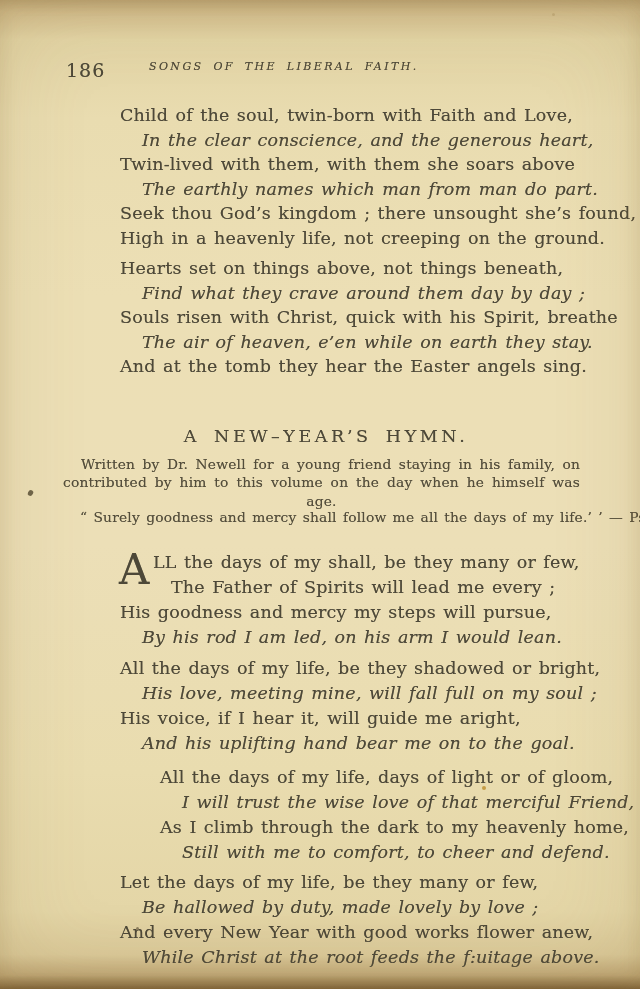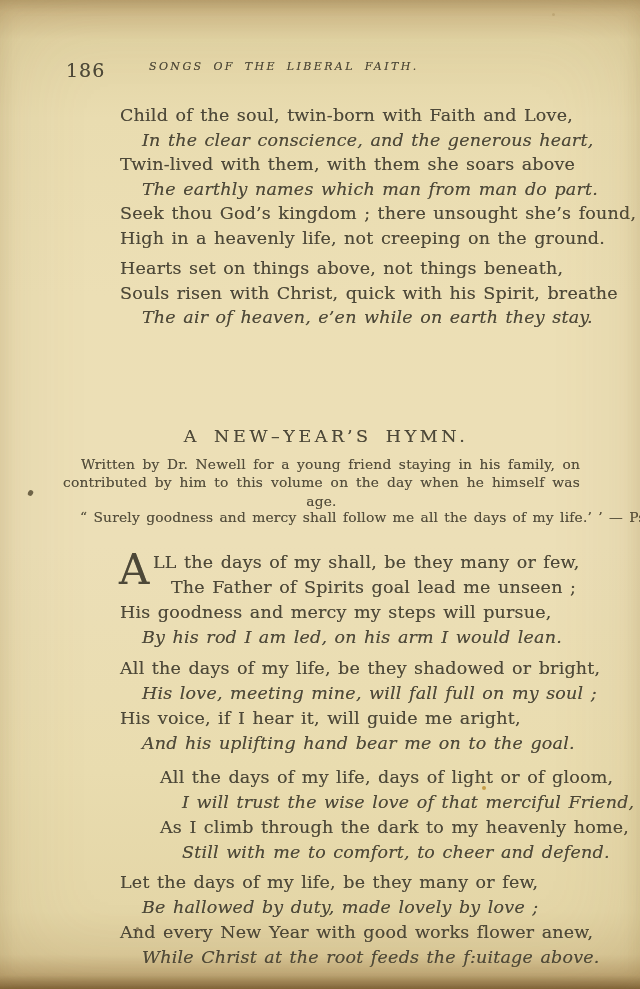--- a/index.html
+++ b/index.html
@@ -72,38 +72,40 @@
   <div class="line">Child of the soul, twin-born with Faith and Love,</div>
   <div class="line ind">In the clear conscience, and the generous heart,</div>
   <div class="line">Twin-lived with them, with them she soars above</div>
   <div class="line ind">The earthly names which man from man do part.</div>
   <div class="line">Seek thou God’s kingdom ; there unsought she’s found,</div>
   <div class="line">High in a heavenly life, not creeping on the ground.</div>
 </div>
 
 <div class="stanza s-prev2 txt">
   <div class="line">Hearts set on things above, not things beneath,</div>
+  <div class="line ind">Find what they crave around them day by day ;</div>
   <div class="line">Souls risen with Christ, quick with his Spirit, breathe</div>
   <div class="line ind">The air of heaven, e’en while on earth they stay.</div>
+  <div class="line">And at the tomb they hear the Easter angels sing.</div>
 </div>
 
 <div class="hymn-title txt">A NEW–YEAR’S HYMN.</div>
 
 <div class="note txt">
   <div class="nline just first">Written by Dr. Newell for a young friend staying in his family, on her birthday, and</div>
   <div class="nline just">contributed by him to this volume on the day when he himself was just seventy years of</div>
   <div class="nline">age.</div>
 </div>
 
 <div class="epigraph txt">“ Surely goodness and mercy shall follow me all the days of my life.’ ’ — Ps. xxiii. 6.</div>
 
 <div class="stanza s-h s-h1 txt">
   <span class="dropcap">A</span>
   <div class="line cap-l1">LL the days of my shall, be they many or few,</div>
-  <div class="line cap-l2">The Father of Spirits goal lead me unseen ;</div>
+  <div class="line cap-l2">The Father of Spirits will lead me every ;</div>
   <div class="line">His goodness and mercy my steps will pursue,</div>
   <div class="line ind">By his rod I am led, on his arm I would lean.</div>
 </div>
 
 <div class="stanza s-h s-h2 txt">
   <div class="line">All the days of my life, be they shadowed or bright,</div>
   <div class="line ind">His love, meeting mine, will fall full on my soul ;</div>
   <div class="line">His voice, if I hear it, will guide me aright,</div>
   <div class="line ind">And his uplifting hand bear me on to the goal.</div>
 </div>

